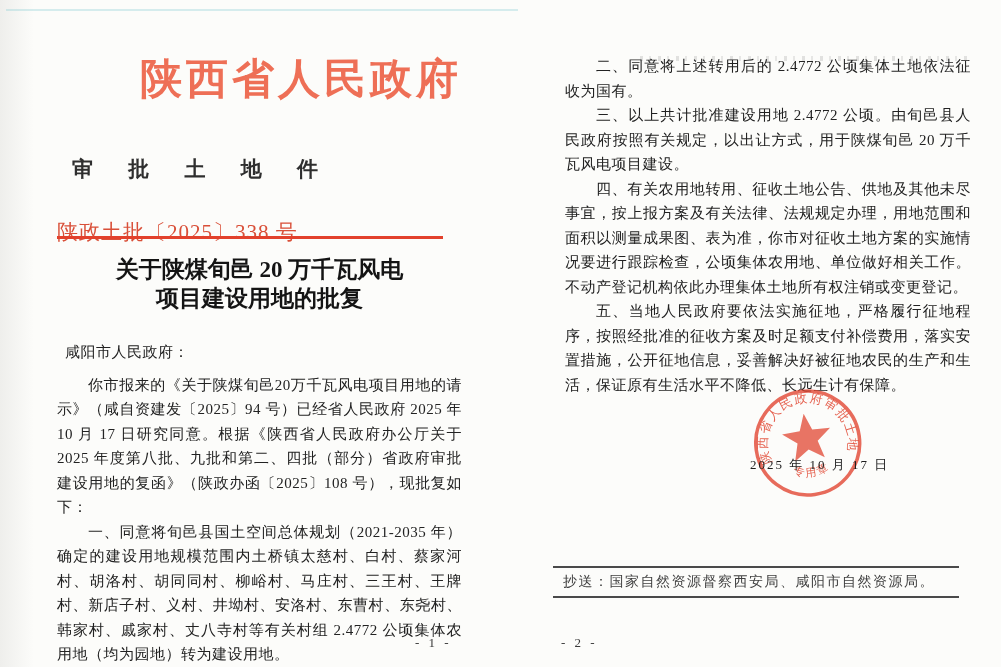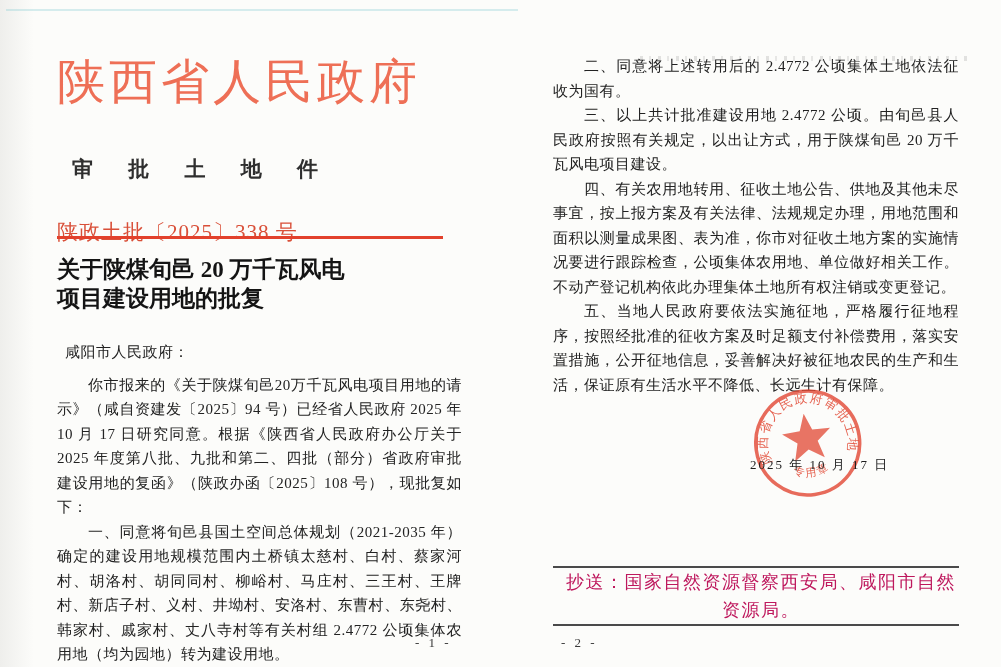--- a/index.html
+++ b/index.html
@@ -15,46 +15,46 @@
   
   .edge-shade{position:absolute;left:0;top:0;width:34px;height:667px;
     background:linear-gradient(to right,rgba(190,190,185,0.22),rgba(190,190,185,0));}
   .artifact-line{position:absolute;left:6px;top:9px;width:512px;height:2px;
     background:rgba(140,205,212,0.35);}
   .artifact-bleed{position:absolute;left:640px;top:56px;width:330px;height:5px;opacity:.16;
     background:repeating-linear-gradient(to right,#555 0 3px,transparent 3px 9px,#777 9px 11px,transparent 11px 18px);}
 
   
   .pageL{position:absolute;left:57px;top:0;width:405px;height:667px;}
-  .org-header{position:absolute;top:58px;left:0;width:100%;text-align:left;
-    font-size:48px;line-height:1;font-weight:normal;letter-spacing:4px;color:#ee6f56;}
+  .org-header{position:absolute;top:58px;left:0;width:100%;text-align:right;
+    font-size:42px;line-height:1;font-weight:bold;letter-spacing:4px;color:#ee6f56;}
   .doc-type{position:absolute;top:155px;left:0;width:100%;
     font-size:21px;font-weight:bold;color:#2e2e2e;letter-spacing:15px;text-indent:15px;}
   .doc-number{position:absolute;top:218px;left:0;width:100%;
     font-size:21px;color:#d94f38;letter-spacing:1px;}
   .red-rule{position:absolute;top:236px;left:0;width:386px;height:3px;background:#e2412c;}
-  .doc-title{position:absolute;top:255px;left:0;width:100%;text-align:left;
+  .doc-title{position:absolute;top:255px;left:0;width:100%;text-align:center;
     font-size:23px;line-height:29px;font-weight:bold;color:#141414;margin:0;}
   .bodyL{position:absolute;top:332px;left:0;width:405px;}
-  .bodyR{position:absolute;top:54px;left:0;width:406px;}
+  .bodyR{position:absolute;top:54px;left:12px;width:406px;}
   .salutation{margin:8px;font-size:15px;line-height:24.5px;letter-spacing:.5px;}
   .para{margin:0;font-size:15px;line-height:24.5px;letter-spacing:.5px;
     text-align:justify;text-justify:inter-character;text-indent:31px;}
   .page-num{position:absolute;top:635px;font-size:13px;letter-spacing:3px;color:#3a3a3a;}
   .pn1{left:358px;}  
 
   
   .pageR{position:absolute;left:553px;top:0;width:406px;height:667px;}
   .date-line{position:absolute;top:456px;left:197px;font-size:13px;
     letter-spacing:2px;color:#1d1d1d;white-space:nowrap;}
   .seal{position:absolute;top:388px;left:198px;width:114px;height:114px;
     transform:rotate(-8deg);opacity:.9;}
   .cc-block{position:absolute;top:566px;left:0;width:406px;
     border-top:2px solid #4a4a4a;border-bottom:2px solid #4a4a4a;}
-  .cc-text{font-size:18px;line-height:28px;letter-spacing:1.5px;color:#be185d;padding-left:10px;text-align:center;}
+  .cc-text{font-size:14px;line-height:28px;letter-spacing:1.5px;color:#404040;padding-left:10px;}
   .pn2{left:8px;}
 </style>
 </head>
 <body>
 
 <div class="canvas">
 
   <div class="edge-shade"></div>
   <div class="artifact-line"></div>
   <div class="artifact-bleed"></div>

